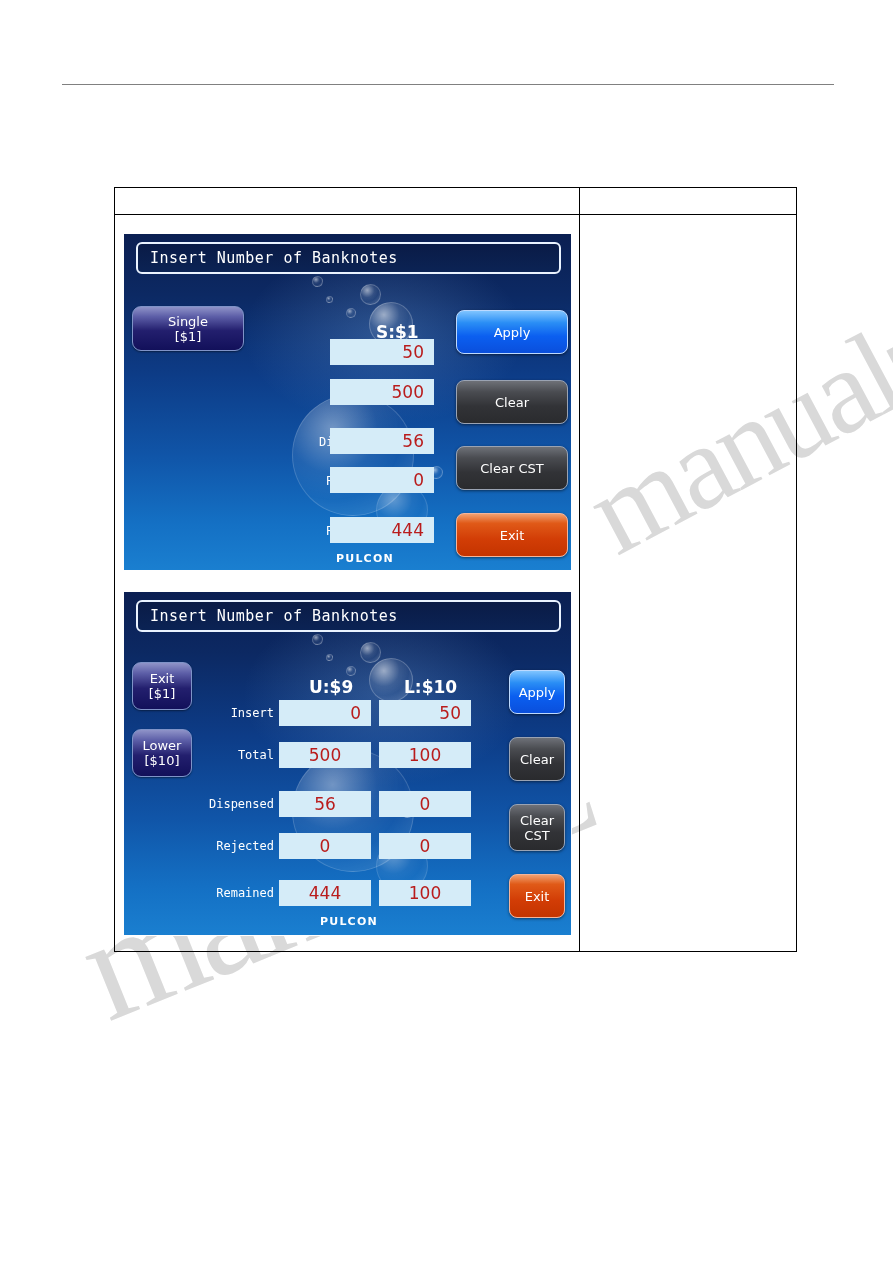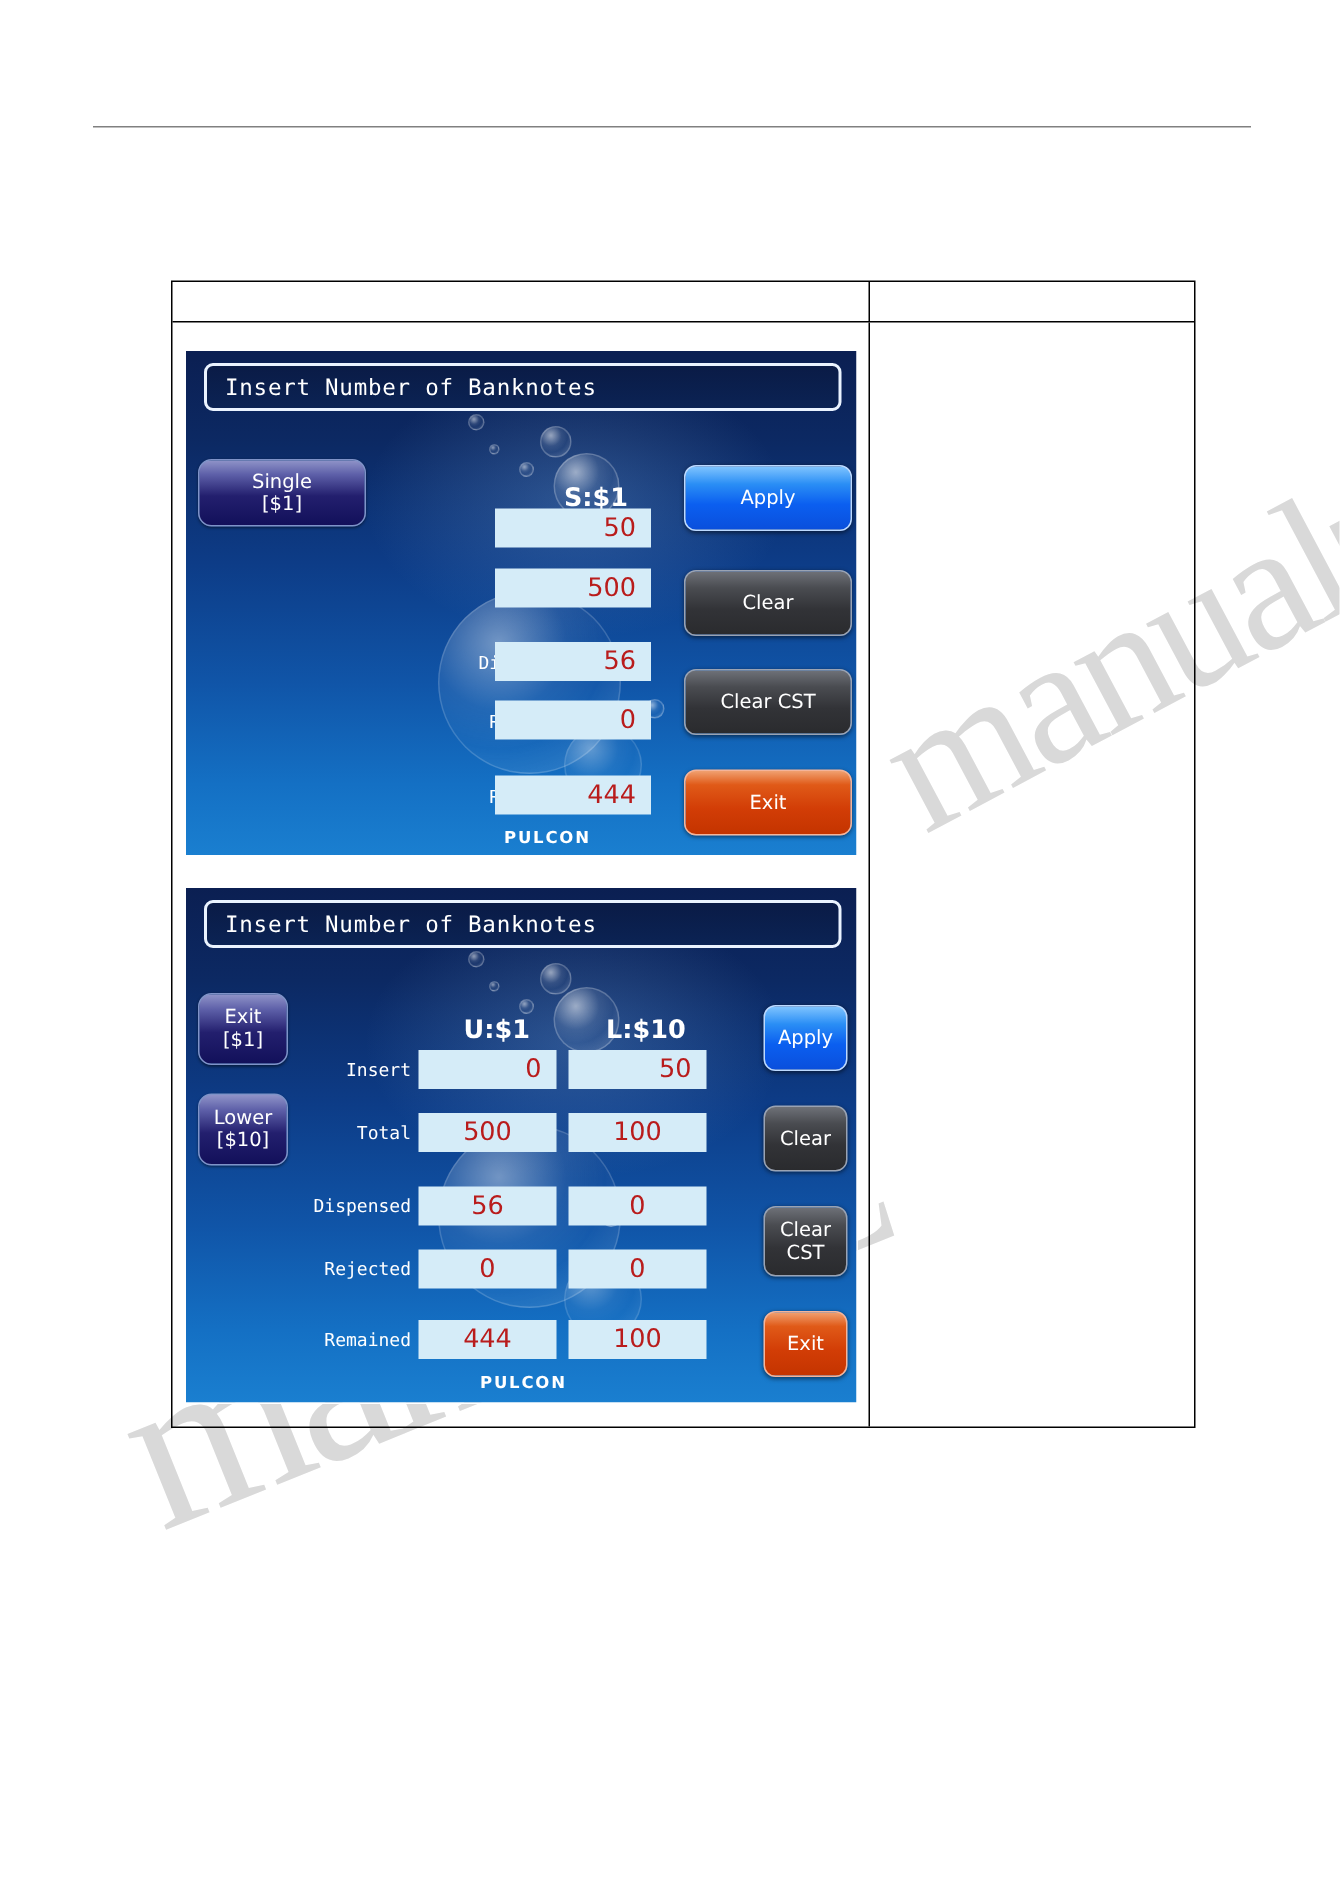--- a/index.html
+++ b/index.html
@@ -364,21 +364,21 @@
 
             <div class="denom-btn btn-upper">
               <span>Exit</span>
               <span>[$1]</span>
             </div>
             <div class="denom-btn btn-lower">
               <span>Lower</span>
               <span>[$10]</span>
             </div>
 
-            <div class="col-head s2-colhead-u">U:$1</div>
+            <div class="col-head s2-colhead-u">U:$9</div>
             <div class="col-head s2-colhead-l">L:$10</div>
 
             <div class="field-label s2-lab" style="top:114px;">Insert</div>
             <div class="field-box s2-boxU fb-right" style="top:108px;">0</div>
             <div class="field-box s2-boxL fb-right" style="top:108px;">50</div>
 
             <div class="field-label s2-lab" style="top:156px;">Total</div>
             <div class="field-box s2-boxU fb-center" style="top:150px;">500</div>
             <div class="field-box s2-boxL fb-center" style="top:150px;">100</div>
 

